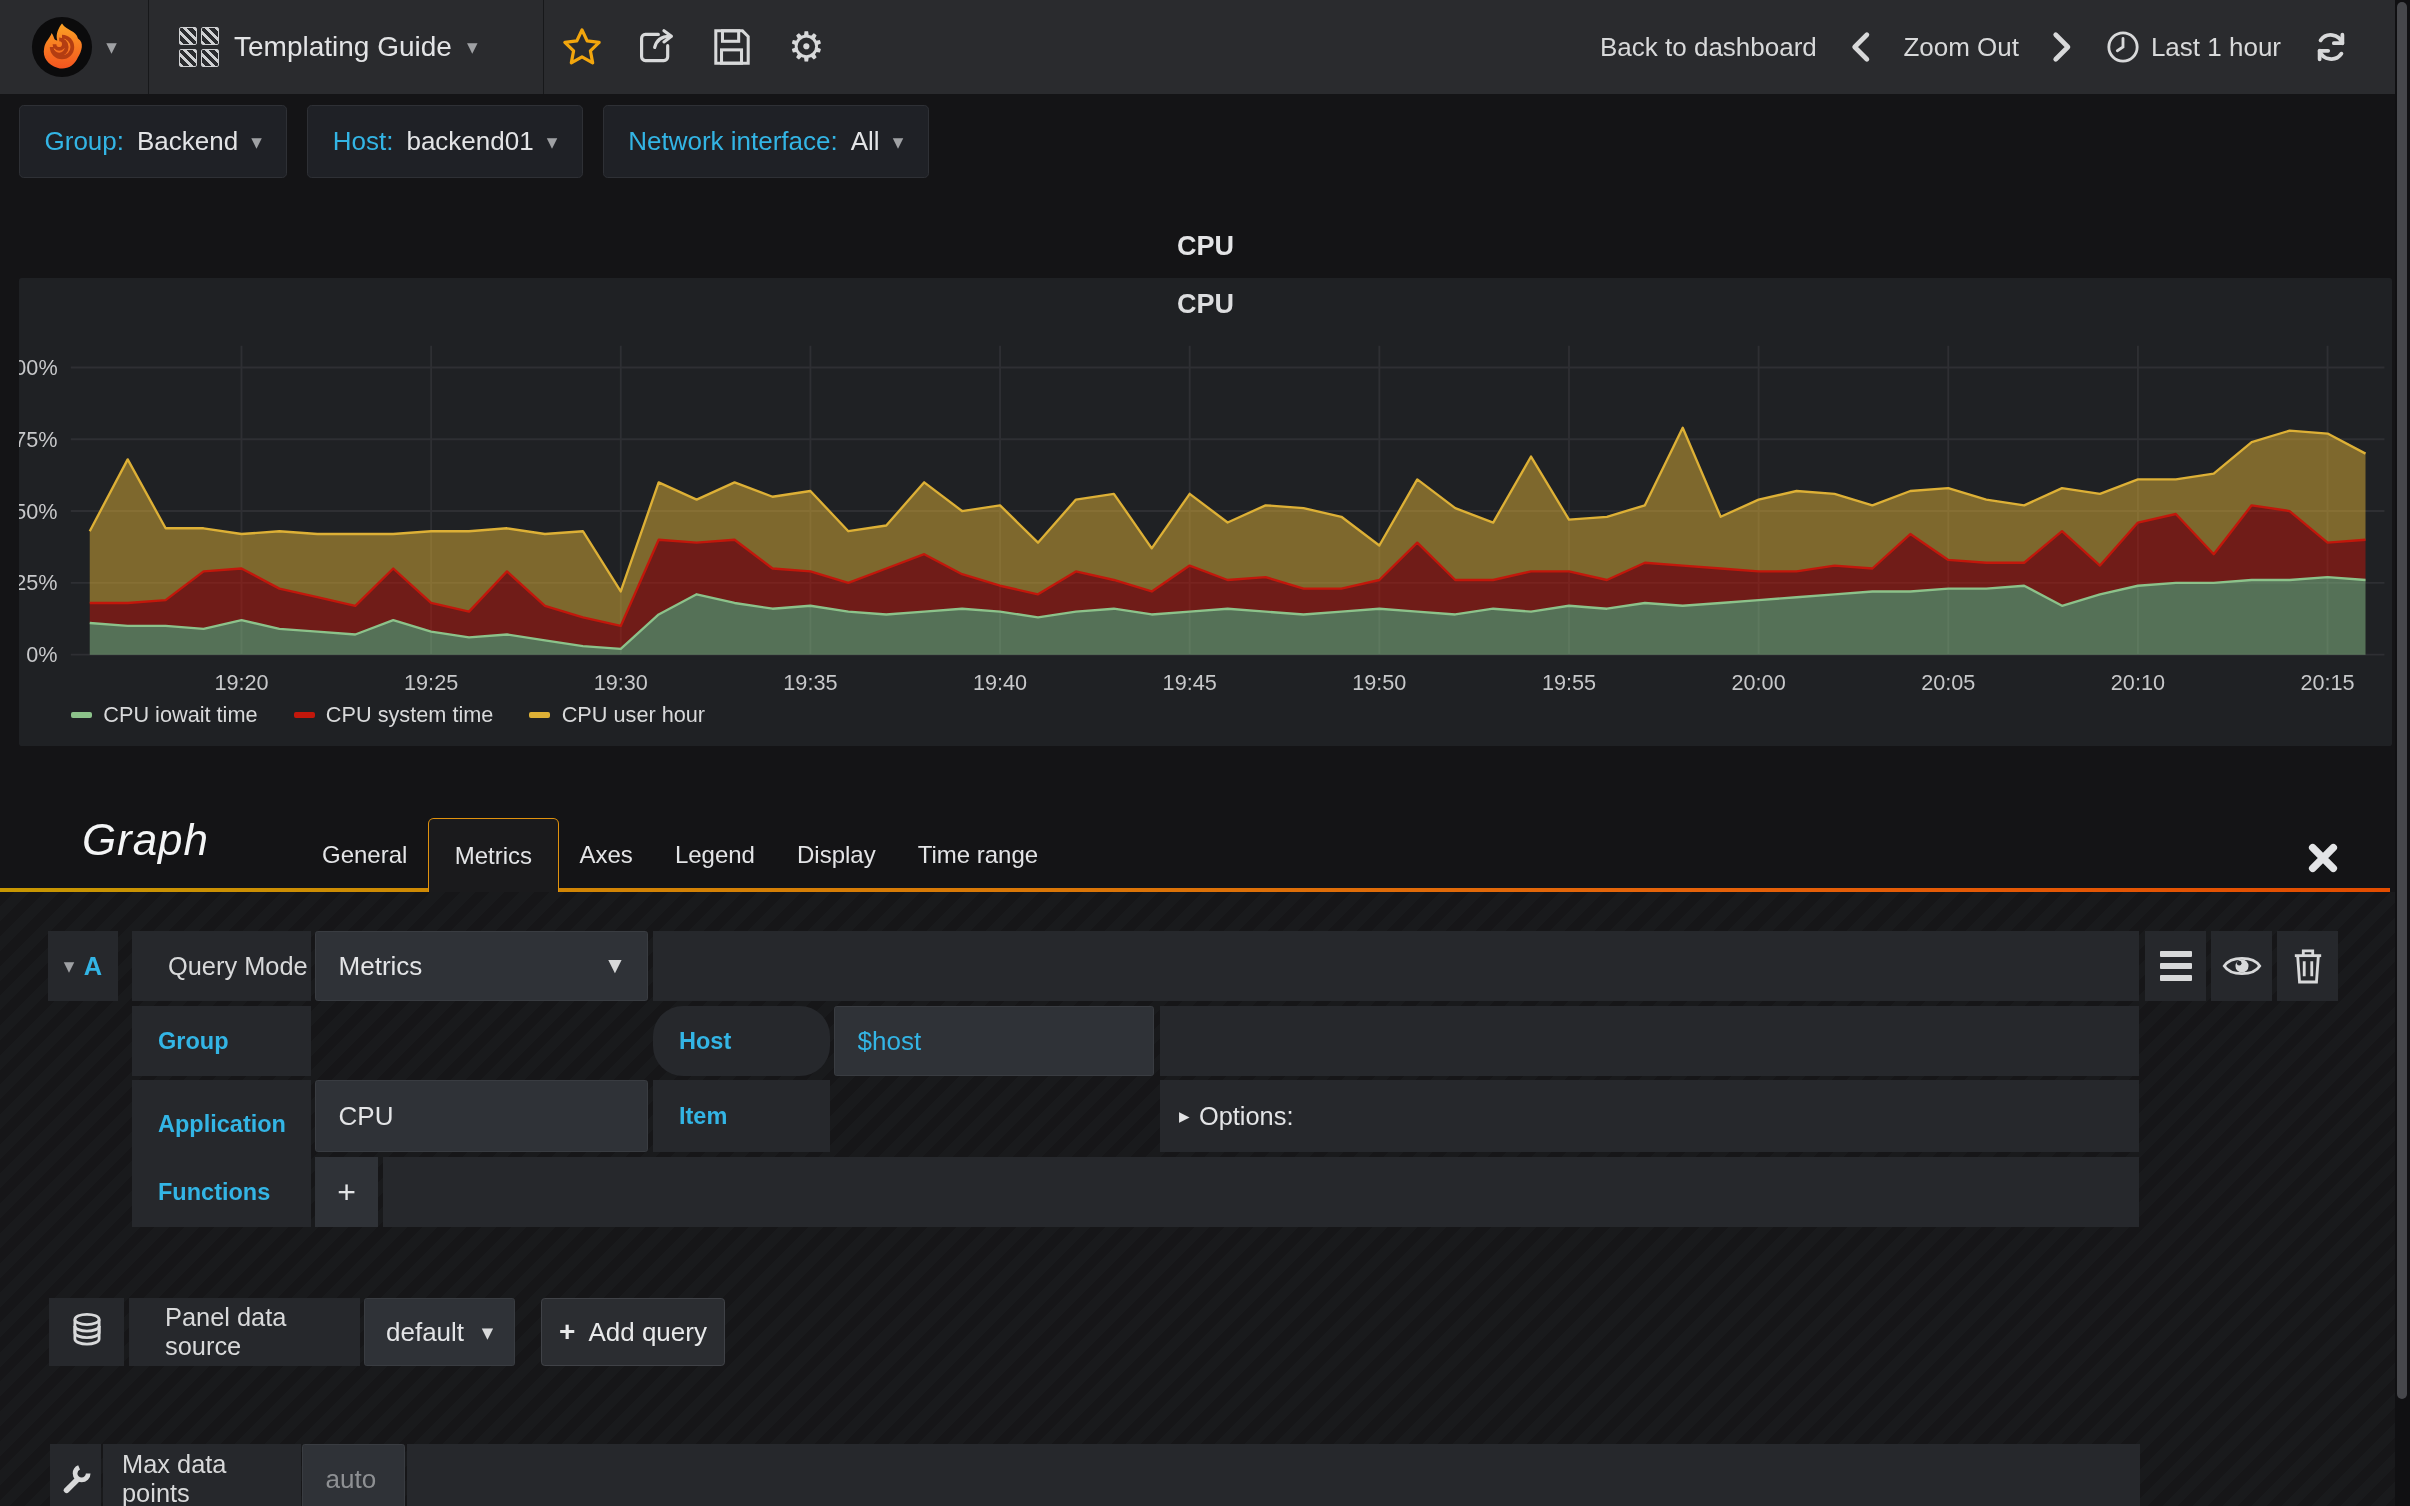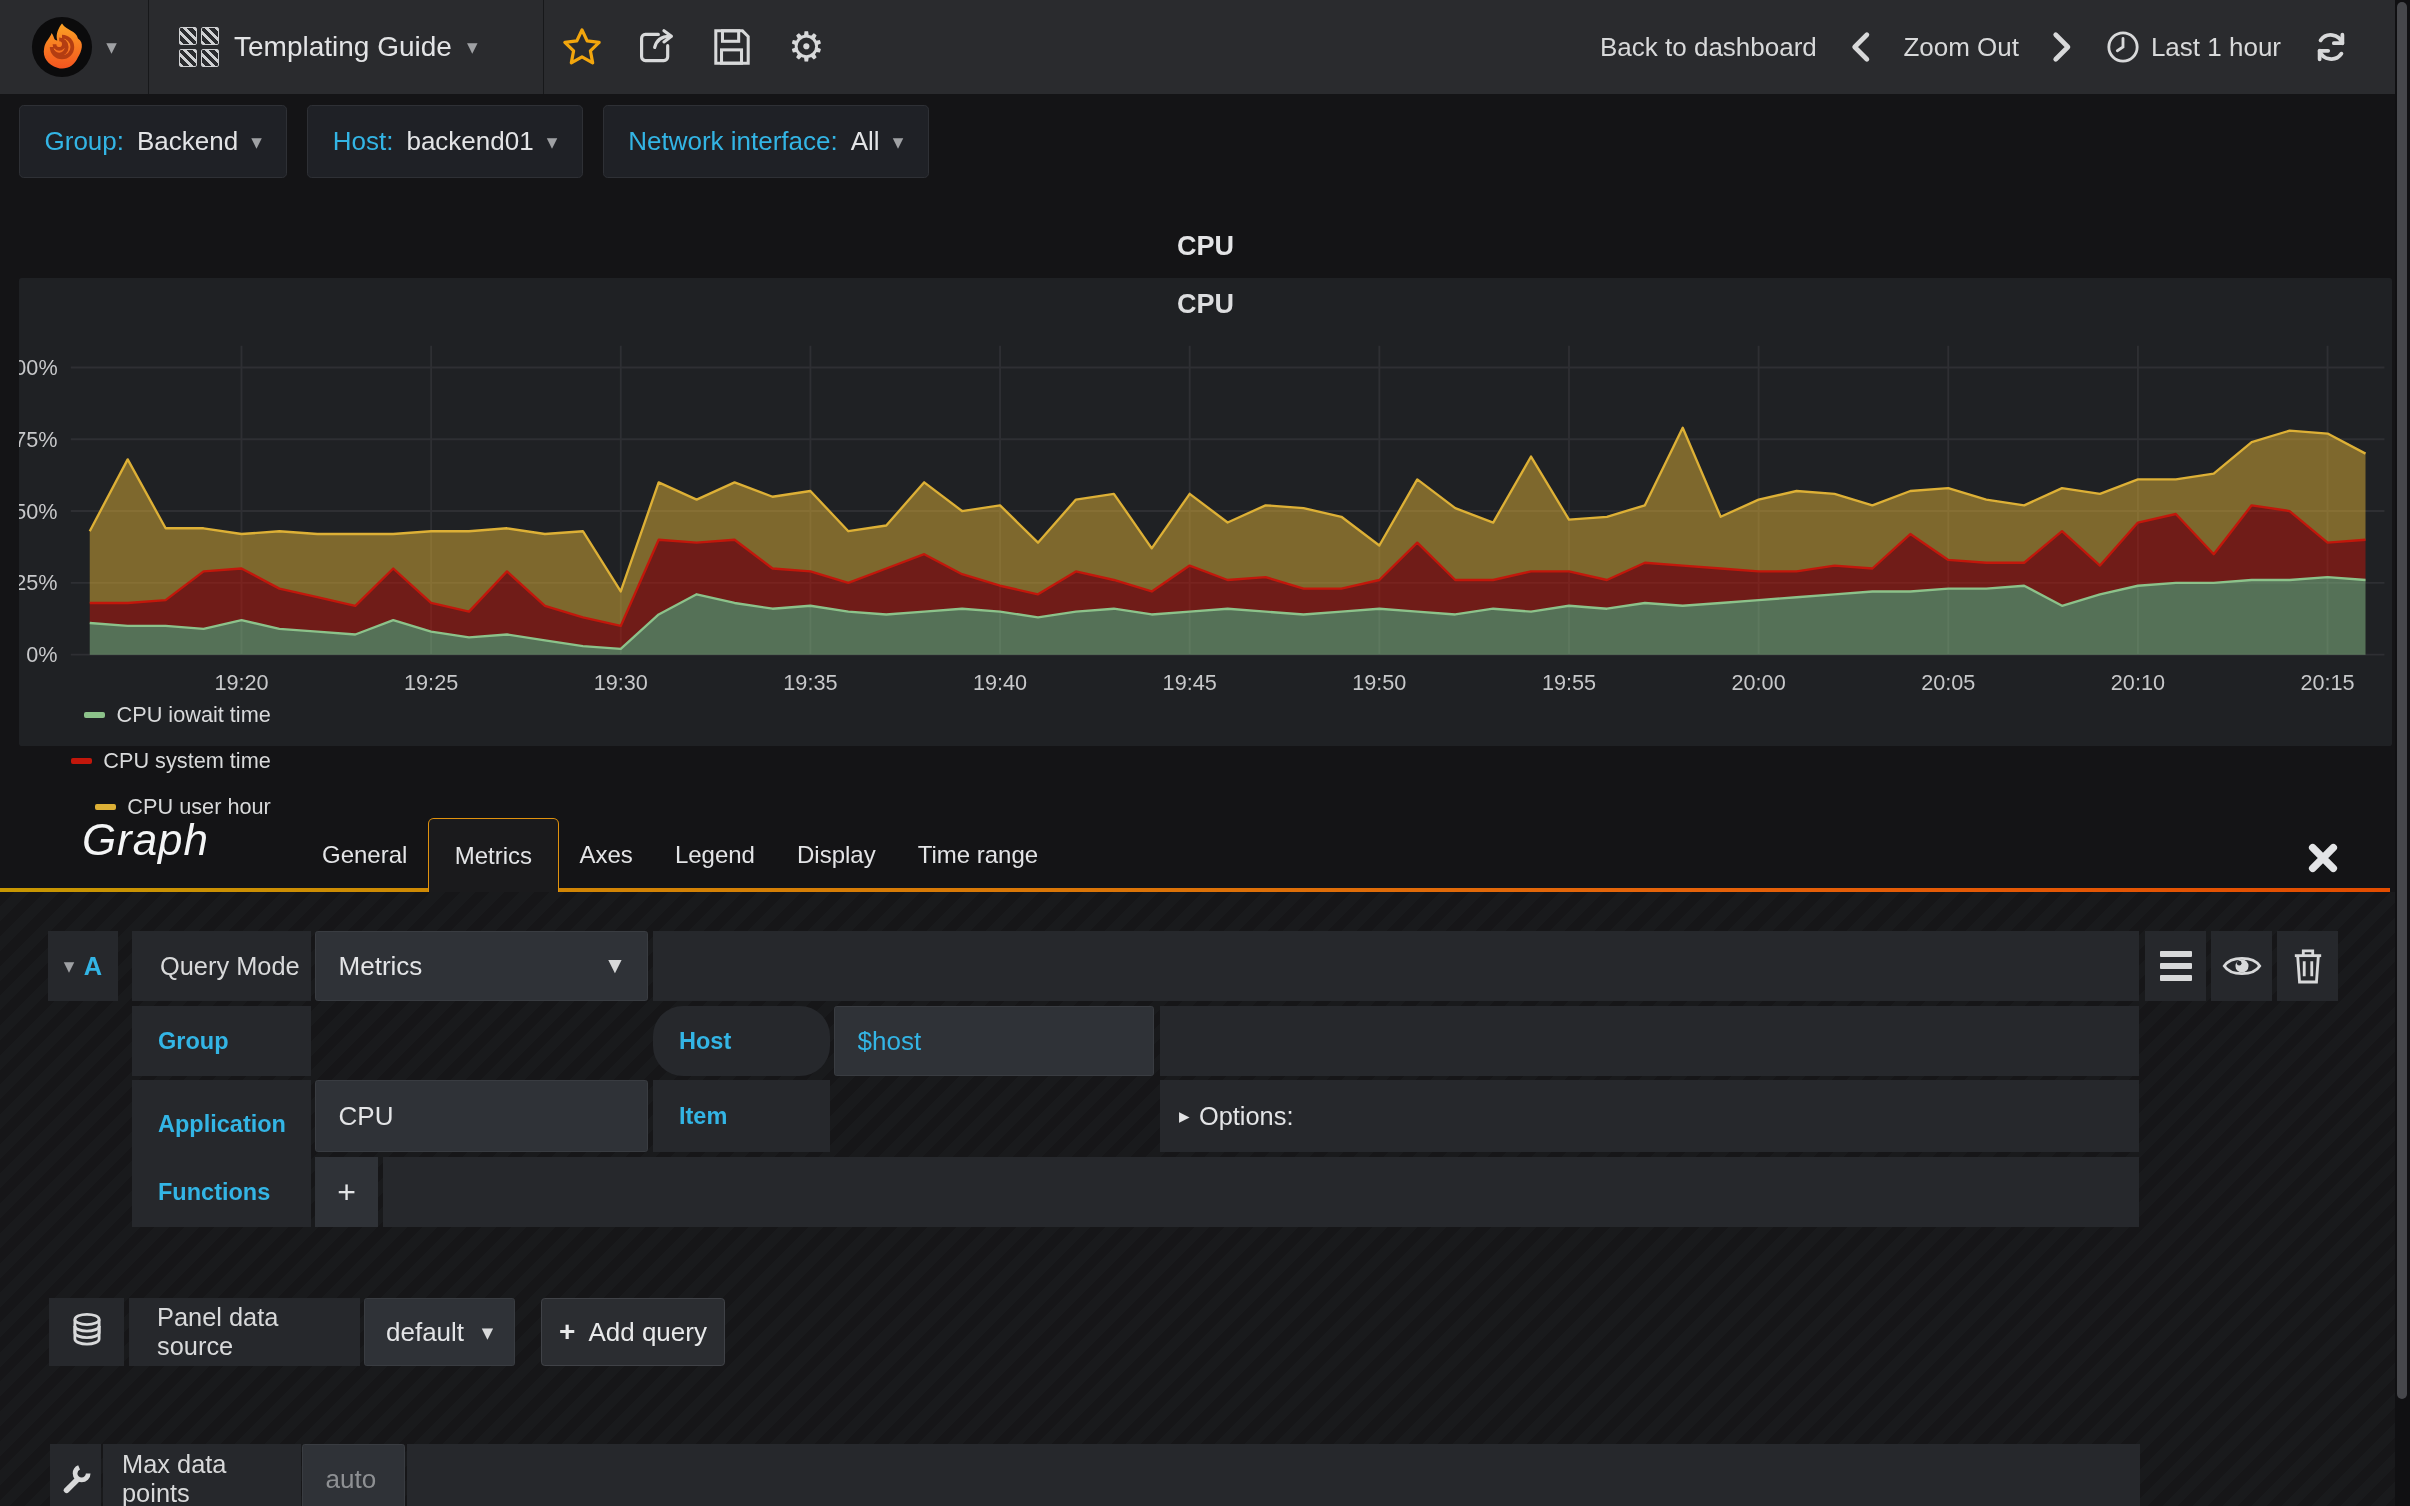--- a/index.html
+++ b/index.html
@@ -28,42 +28,42 @@
     display:flex; align-items:center; gap:13px; padding:0 24.5px; font-size:26px; cursor:pointer; }
   .var-label { color:#33b5e5; }
   .var-value { color:#e3e4e6; }
 
   
   #panel-outer-title { position:absolute; left:0; top:231px; width:2411px; text-align:center;
     font-size:27px; font-weight:bold; color:#e3e4e6; }
   #panel { position:absolute; left:19px; top:278px; width:2373px; height:468px; background:#1f2124; border-radius:2.8px; }
   #panel-inner-title { position:absolute; left:0; top:11.3px; width:100%; text-align:center;
     font-size:27px; font-weight:bold; color:#dcdddf; }
-  #legend { position:absolute; left:52px; top:424px; display:flex; gap:20px; align-items:flex-end;flex-direction:column; }
+  #legend { position:absolute; left:52px; top:424px; display:flex; gap:36px; align-items:flex-start; }
   .legend-item { display:flex; align-items:center; gap:11.3px; cursor:pointer; }
   .legend-swatch { width:21px; height:6.6px; border-radius:1.9px; }
   .legend-label { font-size:21.7px; color:#d8d9da; }
 
   
   #editor-title { position:absolute; left:82px; top:815px; font-size:44px; font-style:italic;
     font-weight:300; color:#f4f5f6; letter-spacing:0.9px; }
   #tabs { position:absolute; left:301px; top:818px; height:74px; display:flex; align-items:center; z-index:3; }
   .tab { padding:0 21px; font-size:24px; color:#e3e4e6; height:74px; display:flex; align-items:center; cursor:pointer; }
   .tab.active { background:#1a1a1c; border:0.9px solid #e0920e; border-bottom:none;
     border-radius:5.6px 5.6px 0 0; padding:0 25.4px; }
   #edit-line { position:absolute; left:0; top:888px; width:2390px; height:3.8px; z-index:1;
     background:linear-gradient(90deg,#c79702 0%, #e5630a 70%, #e34d00 100%); }
   #editor-close { position:absolute; left:2299px; top:834px; width:47px; height:47px; z-index:3;
     display:flex; align-items:center; justify-content:center; cursor:pointer; }
 
   
   #editor-body { position:absolute; left:0; top:892px; width:2395px; height:615px;
     background:repeating-linear-gradient(135deg, #161618 0 10.4px, #191a1c 10.4px 21px); }
   .cell { position:absolute; background:#26282c; display:flex; align-items:center; }
-  .cell.lblcell { font-size:25.4px; color:#d8d9da; padding-left:28px; }
+  .cell.lblcell { font-size:25.4px; color:#d8d9da; padding-left:36px; }
   .cell.bluelbl { font-size:23.5px; font-weight:bold; color:#33b5e5; padding-left:26px; }
   .cell.inpcell { background:#2f3237; border:0.9px solid #393c41; border-radius:2.8px; }
   .cell.inpcell input { width:100%; height:100%; background:transparent; border:none; outline:none;
     font-family:"Liberation Sans",sans-serif; font-size:26px; color:#e3e4e6; padding:0 22.6px; }
   input.blue-text { color:#33b5e5 !important; }
   input.gold-text { color:#d9a40e !important; }
   input.placeholder-gray::placeholder { color:#8e9093; opacity:1; }
   .cell.iconbtn { justify-content:center; cursor:pointer; }
   .dd-caret { margin-left:auto; padding-right:21px; color:#d8d9da; font-size:22.6px; }
   .refletter { color:#33b5e5; font-weight:bold; font-size:25.4px; margin-left:9.4px; }

